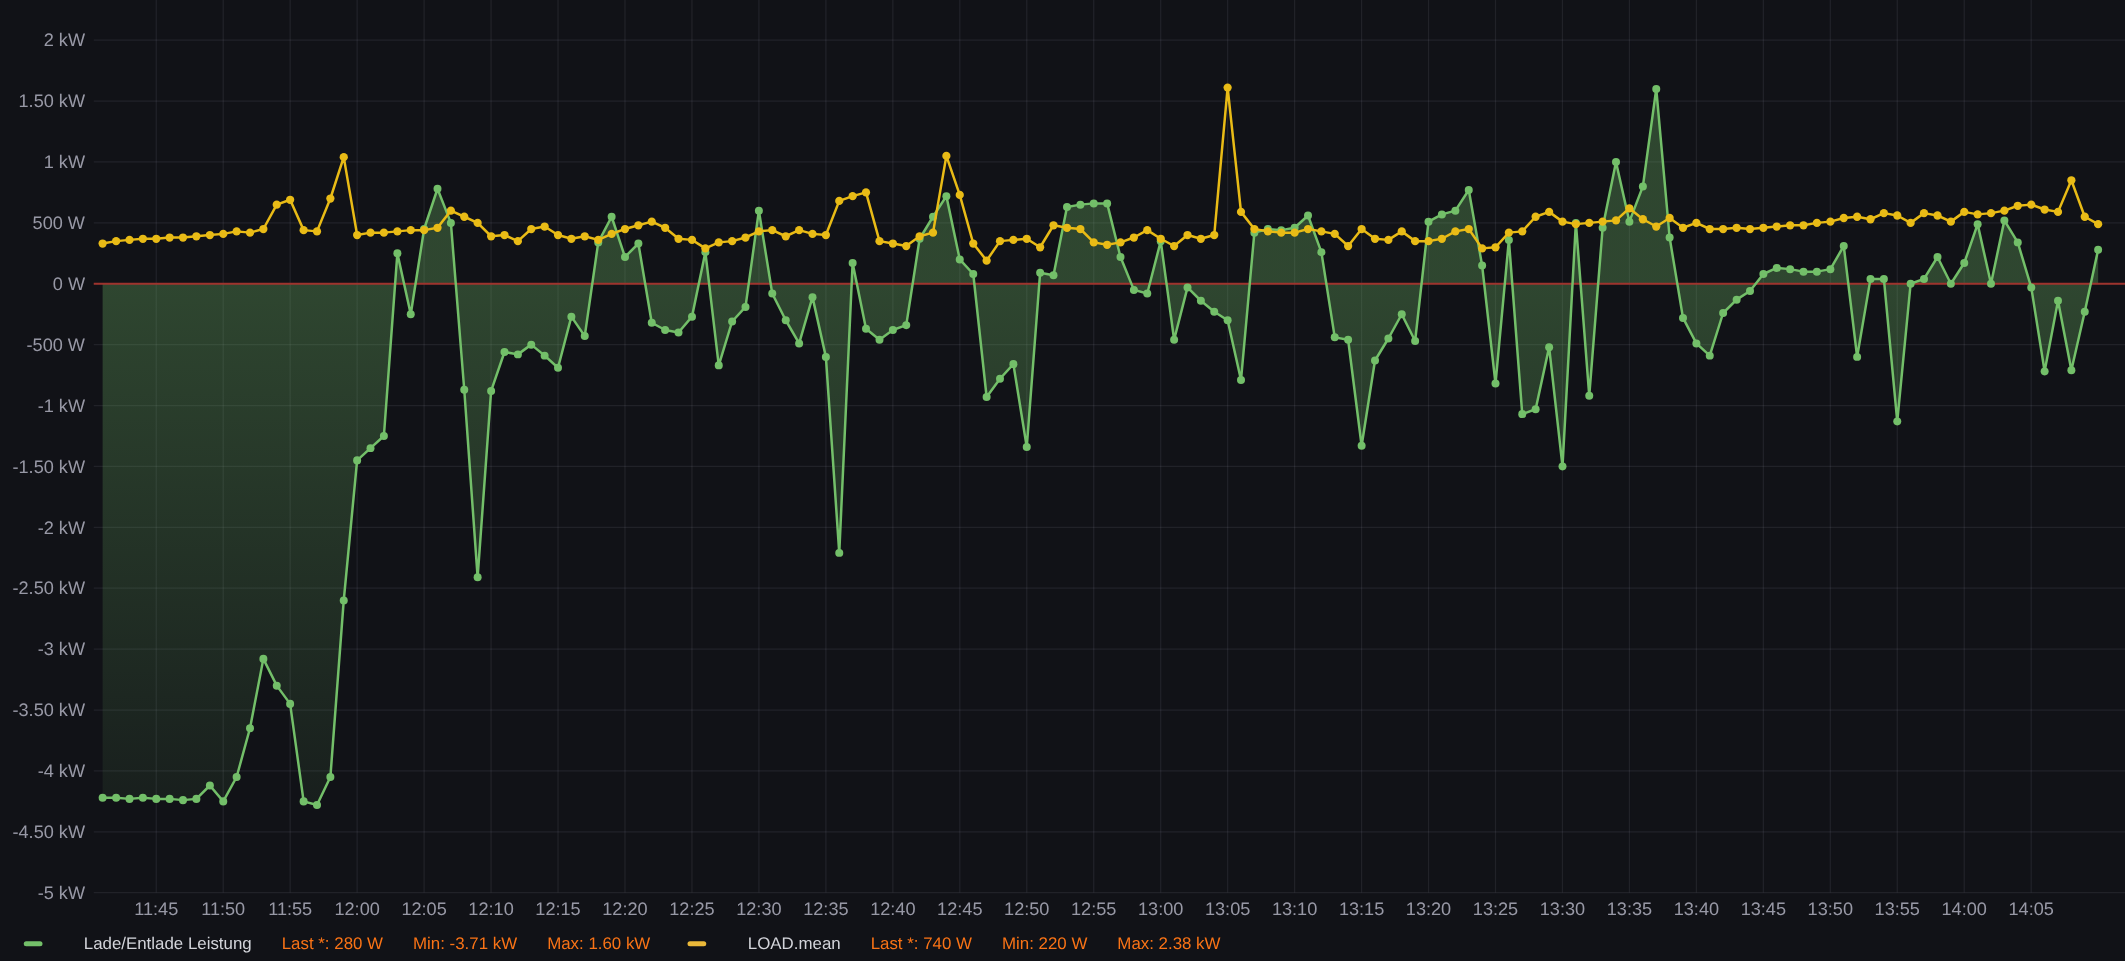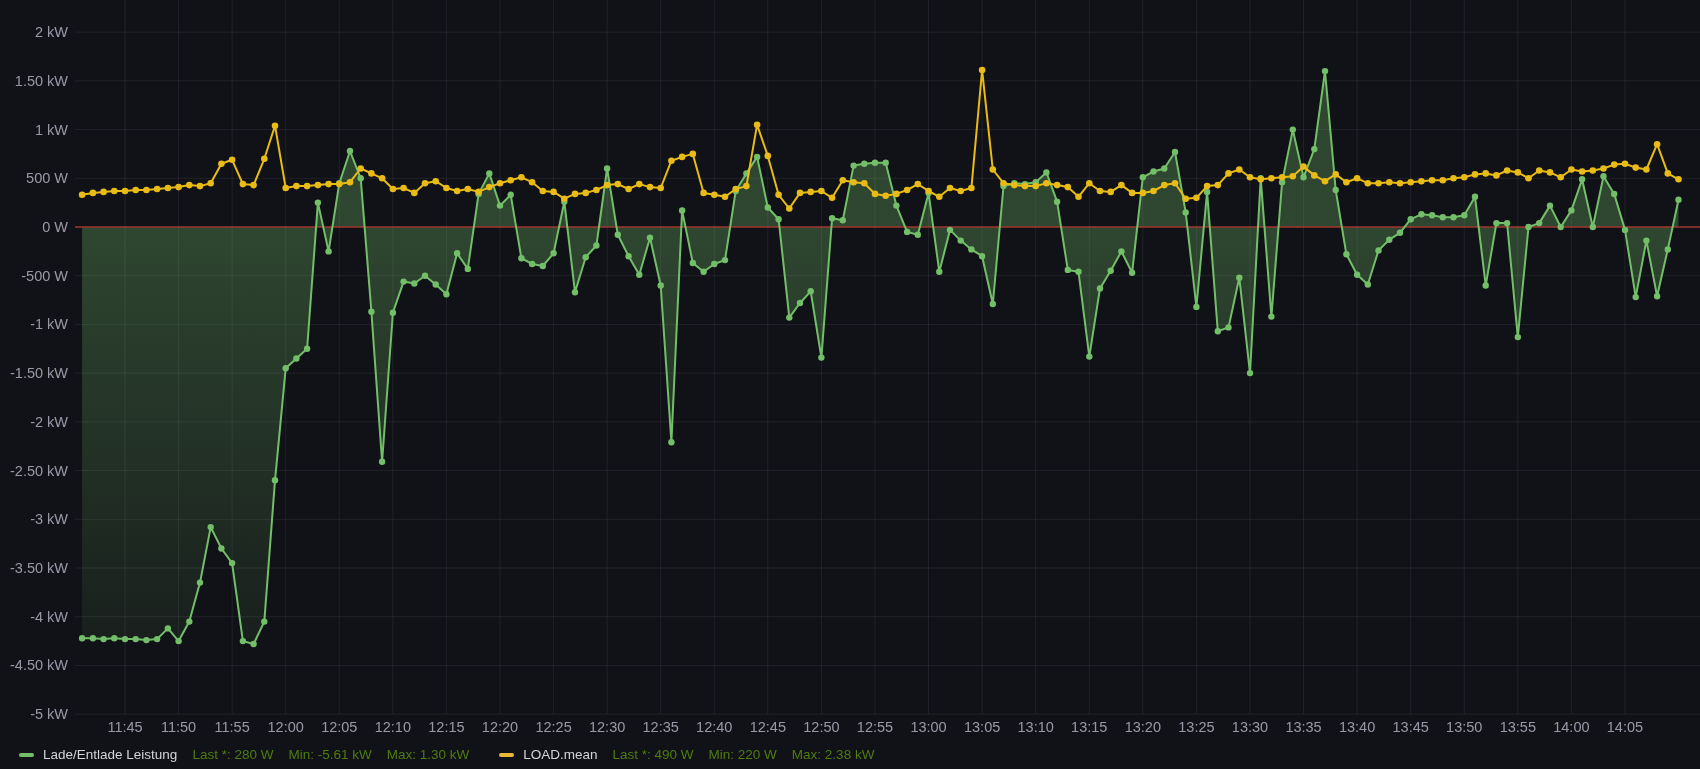--- a/index.html
+++ b/index.html
@@ -2,24 +2,24 @@
 <html><head>
 <meta charset="utf-8">
 <style>
   html,body{margin:0;padding:0;background:#111217;width:1700px;height:769px;overflow:hidden;}
   body{font-family:"Liberation Sans", sans-serif;position:relative;}
   #panel{position:absolute;inset:0;}
   #chart-svg{position:absolute;left:0;top:0;}
   text{font-family:"Liberation Sans", sans-serif;}
   .legend{position:absolute;left:19px;bottom:7px;display:flex;align-items:center;gap:30px;
           font-size:13.5px;color:#cdced4;white-space:nowrap;}
-  .legend-item{display:flex;align-items:center;}
+  .legend-item{display:flex;align-items:center;gap:24px;}
   .swatch{display:inline-block;width:15px;height:4px;border-radius:2px;margin-right:9px;}
   .lbl{color:#d3d4da;}
-  .stat{margin-left:15px;color:#4d7c0f;}
+  .stat{color:#f97316;}
 </style>
 </head>
 <body>
 
 <div id="panel">
   <svg id="chart-svg" width="1700" height="769" viewBox="0 0 1700 769">
       <defs>
         <linearGradient id="gfill" gradientUnits="userSpaceOnUse" x1="0" y1="32" x2="0" y2="714">
           <stop offset="0" stop-color="rgba(115,191,105,0.30)"></stop>
           <stop offset="0.286" stop-color="rgba(115,191,105,0.30)"></stop>
@@ -425,24 +425,24 @@
         <circle cx="1678.5" cy="179.3" r="3.3" fill="#e9bb16"></circle>
       </g>
       <rect x="75" y="0" width="1625" height="714" fill="transparent"></rect>
     </svg>
 
   <div class="legend">
     <div class="legend-item">
       <span class="swatch" style="background: rgb(115, 191, 105);"></span>
       <span class="lbl">Lade/Entlade Leistung</span>
       <span class="stat">Last *: 280 W</span>
-      <span class="stat">Min: -5.61 kW</span>
-      <span class="stat">Max: 1.30 kW</span>
+      <span class="stat">Min: -3.71 kW</span>
+      <span class="stat">Max: 1.60 kW</span>
     </div>
     <div class="legend-item">
       <span class="swatch" style="background: rgb(234, 184, 57);"></span>
       <span class="lbl">LOAD.mean</span>
-      <span class="stat">Last *: 490 W</span>
+      <span class="stat">Last *: 740 W</span>
       <span class="stat">Min: 220 W</span>
       <span class="stat">Max: 2.38 kW</span>
     </div>
   </div>
 </div>
 
 </body></html>

